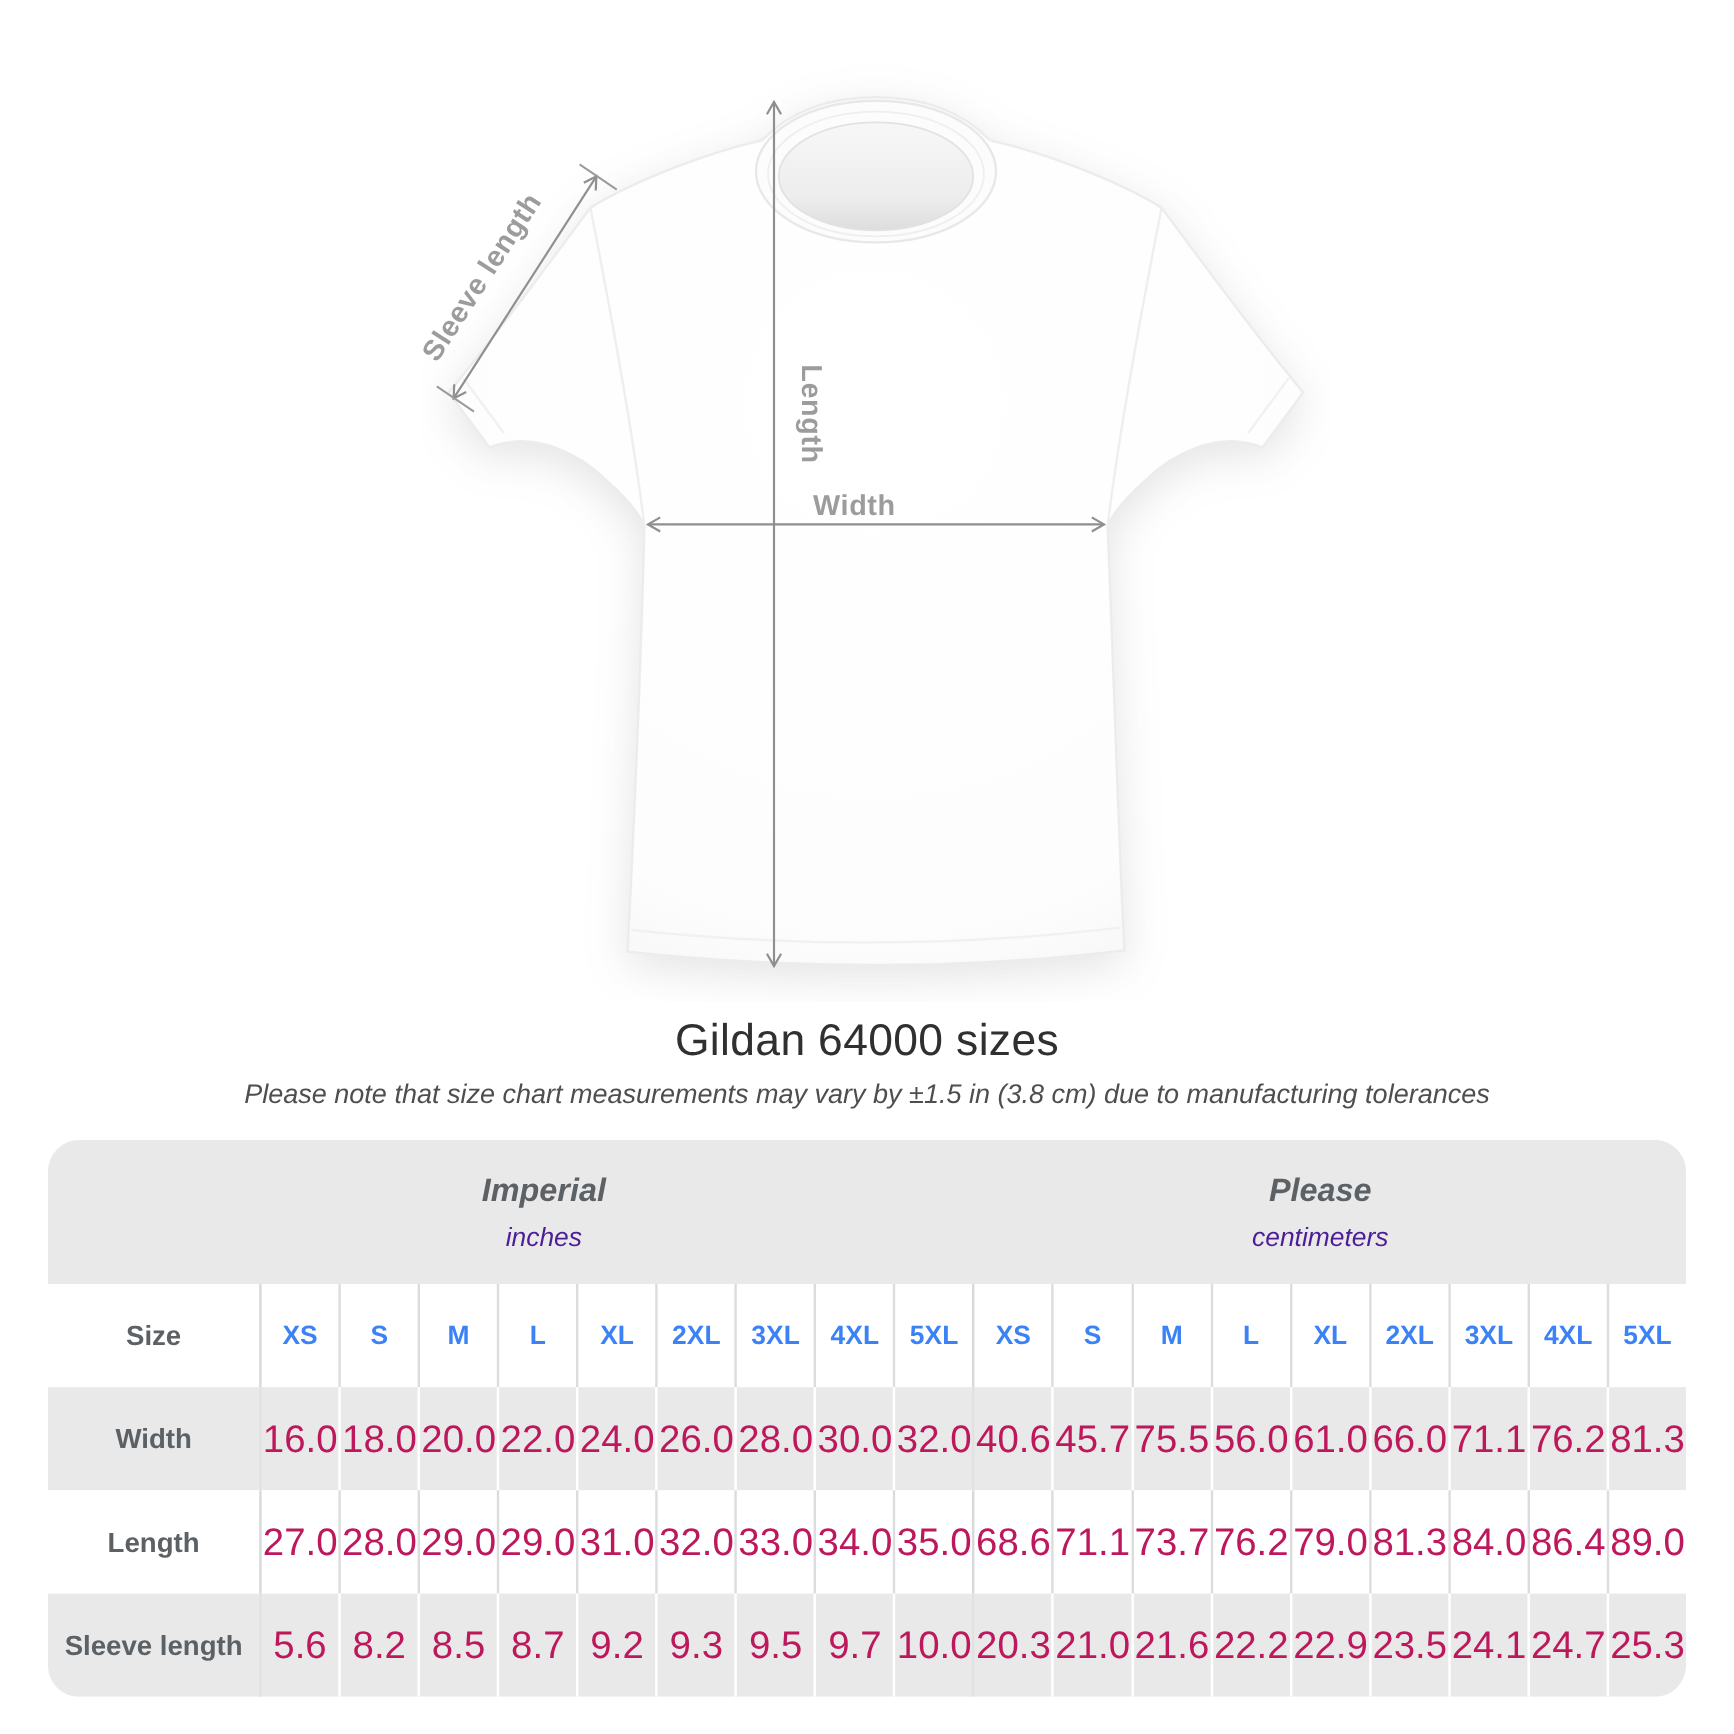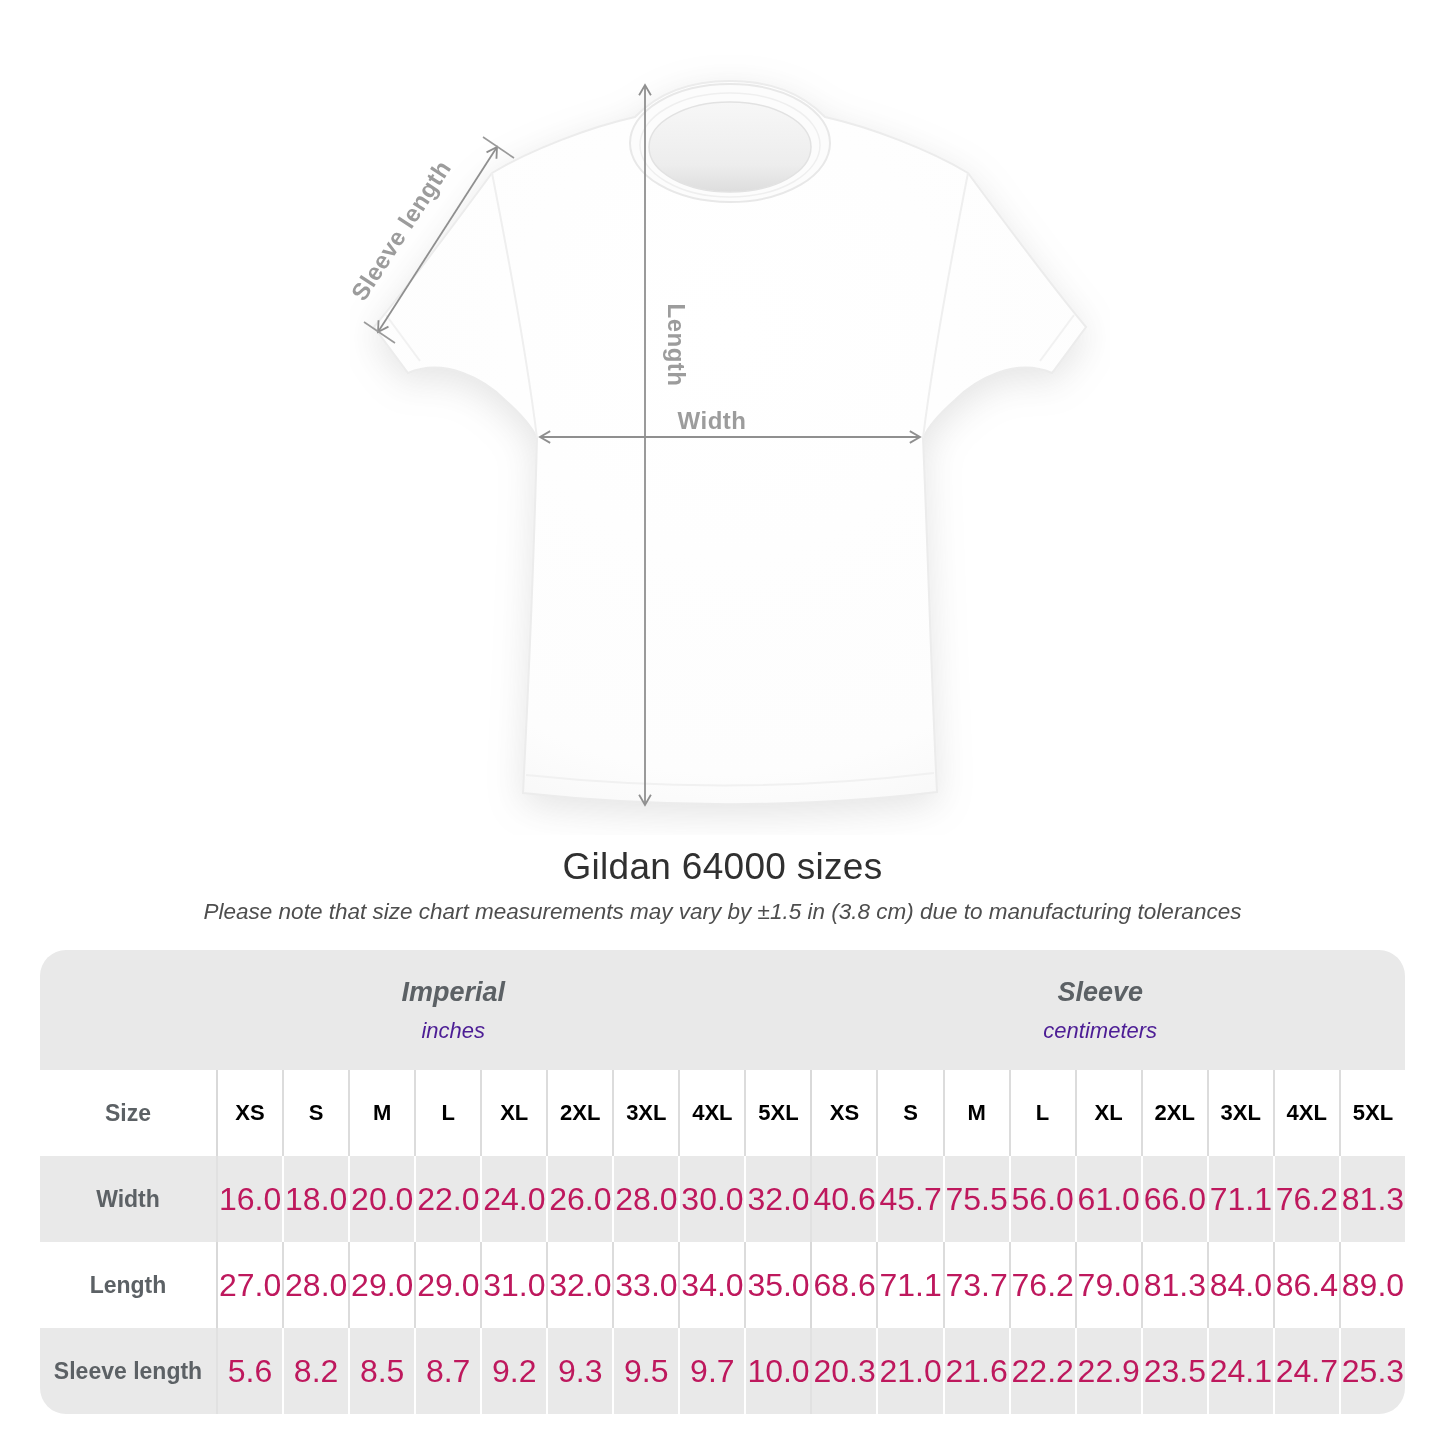--- a/index.html
+++ b/index.html
@@ -45,21 +45,21 @@
 
   tr.rw td { background:#ffffff; border-left:2px solid #dcdcdc; }
   tr.rg td { background:#e9e9e9; border-left:2px solid #ffffff; }
   tr.rw td:first-child, tr.rg td:first-child { border-left:none; }
 
   td.gd { border-left-width:9px; }
   tr.rw td.gd { border-left-color:#d9d9d9; }
   tr.rg td.gd { border-left-color:#e1e1e1; }
 
   td.lbl { font-weight:bold; font-size:23px; color:#5c6165; }
-  td.sz  { font-weight:bold; font-size:22px; color:#000000; }
+  td.sz  { font-weight:bold; font-size:22px; color:#3b82f6; }
   td.num { font-size:32px; color:#be185d; }
 </style>
 </head>
 <body>
 
 <div class="shirt-wrap">
   <svg viewBox="0 0 760 780">
     <defs>
       <radialGradient id="bodyfill" cx="50%" cy="35%" r="78%">
         <stop offset="0%" stop-color="#ffffff"></stop>
@@ -142,21 +142,21 @@
         <col>
     </colgroup>
 
     <tbody>
         <tr class="band">
       <td colspan="10" class="band-imperial">
         <span class="g-title">Imperial</span>
         <span class="g-sub">inches</span>
       </td>
       <td colspan="9" class="band-metric">
-        <span class="g-title">Sleeve</span>
+        <span class="g-title">Please</span>
         <span class="g-sub">centimeters</span>
       </td>
     </tr>
 
     <tr class="size-row rw">
       <td class="lbl">Size</td>
       <td class="sz gd">XS</td>
       <td class="sz">S</td>
       <td class="sz">M</td>
       <td class="sz">L</td>

